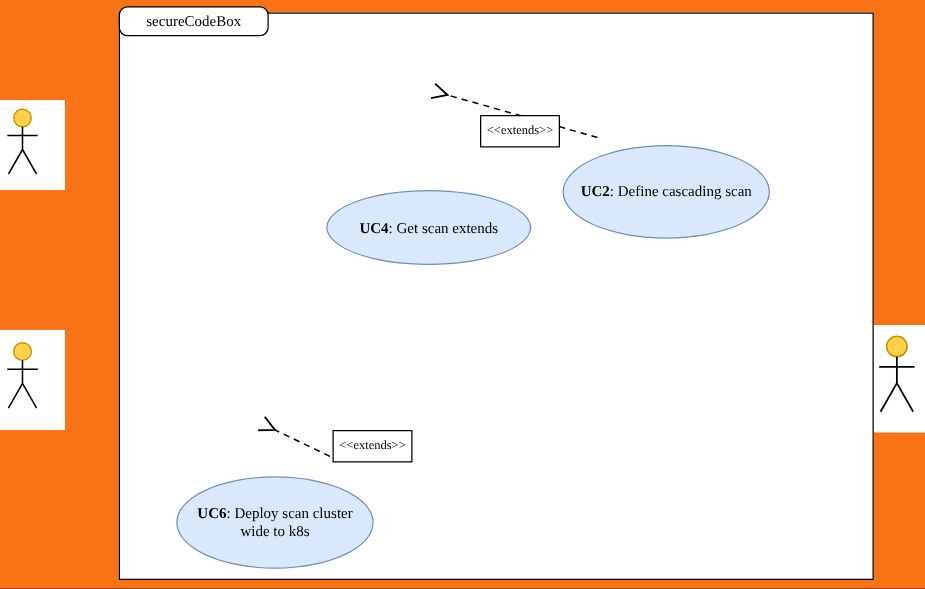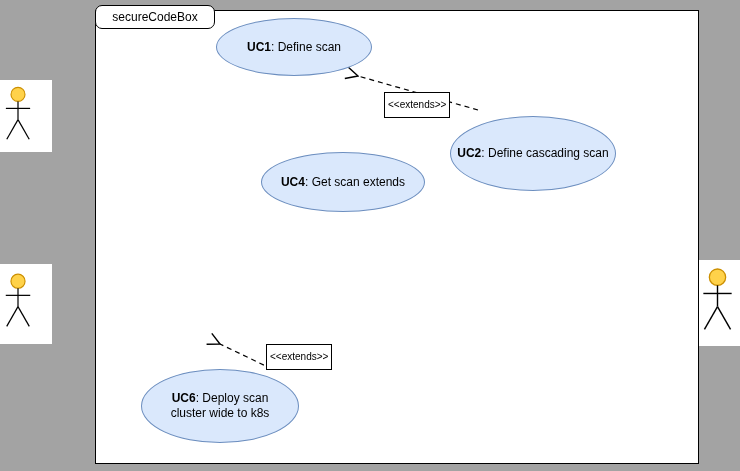--- a/index.html
+++ b/index.html
@@ -1,20 +1,20 @@
 <!DOCTYPE html>
 <html style="--usecase-fill: #dae8fc; --usecase-stroke: #6c8ebf; --actor-head: #ffd24a; --actor-head-stroke: #cc8f00; --background: #000000; --canvas: #ffffff;"><head>
 <meta charset="utf-8">
 <style>
   html,body{margin:0;padding:0;background:#000;}
   #canvas{
     position:relative;
     width:740px;height:471px;
-    background:#a3a3a3;
-    font-family:Liberation Sans, sans-serif;
+    background:#f97316;
+    font-family:Liberation Serif, serif;
     color:#000;
     overflow:hidden;
   }
   .boundary{
     position:absolute;left:95px;top:10px;width:604px;height:454px;
     background:#fff;border:1px solid #000;box-sizing:border-box;z-index:1;
   }
   .system-tab{
     position:absolute;left:95px;top:5px;width:120px;height:24px;
     background:#fff;border:1px solid #000;border-radius:7px;
@@ -59,35 +59,32 @@
         <path d="M11,-5 L1,0 L11,5" fill="none" stroke="#000" stroke-width="1.2"></path>
       </marker>
     </defs>
     <line x1="478" y1="110" x2="358" y2="76" stroke="#000" stroke-width="1.2" stroke-dasharray="5,4" marker-end="url(#arrowOpen)"></line>
     <line x1="272" y1="369" x2="220" y2="344" stroke="#000" stroke-width="1.2" stroke-dasharray="5,4" marker-end="url(#arrowOpen)"></line>
   </svg>
 
   <div class="ext-label" style="left:384px;top:92px">&lt;&lt;extends&gt;&gt;</div>
   <div class="ext-label" style="left:266px;top:344px">&lt;&lt;extends&gt;&gt;</div>
 
-  <div class="uc" style="left:216px;top:18px;width:156px;height:58px">
-    <span><b>UC1</b><span>: Define scan</span></span>
-  </div>
 
   <div class="uc" style="left:450px;top:116px;width:166px;height:75px;padding:0 2px">
     <span><b>UC2</b><span>: Define cascading scan</span></span>
   </div>
 
   <div class="uc" style="left:261px;top:152px;width:164px;height:60px">
     <span><b>UC4</b><span>: Get scan extends</span></span>
   </div>
 
 
 
-  <div class="uc" style="left:141px;top:369px;width:158px;height:74px">
+  <div class="uc" style="left:141px;top:381px;width:158px;height:74px">
     <span><b>UC6</b><span>: Deploy scan cluster wide to k8s</span></span>
   </div>
 
 
   <svg class="actor" style="left:2px;top:86px" width="32" height="56" viewBox="0 0 34 60">
     <circle cx="17" cy="9" r="7.5" fill="var(--actor-head,#ffd24a)" stroke="var(--actor-head-stroke,#cc8f00)" stroke-width="1.2"></circle>
     <line x1="17" y1="16.5" x2="17" y2="36" stroke="#000" stroke-width="1.3"></line>
     <line x1="4" y1="24" x2="30" y2="24" stroke="#000" stroke-width="1.3"></line>
     <line x1="17" y1="36" x2="5" y2="57" stroke="#000" stroke-width="1.3"></line>
     <line x1="17" y1="36" x2="29" y2="57" stroke="#000" stroke-width="1.3"></line>

